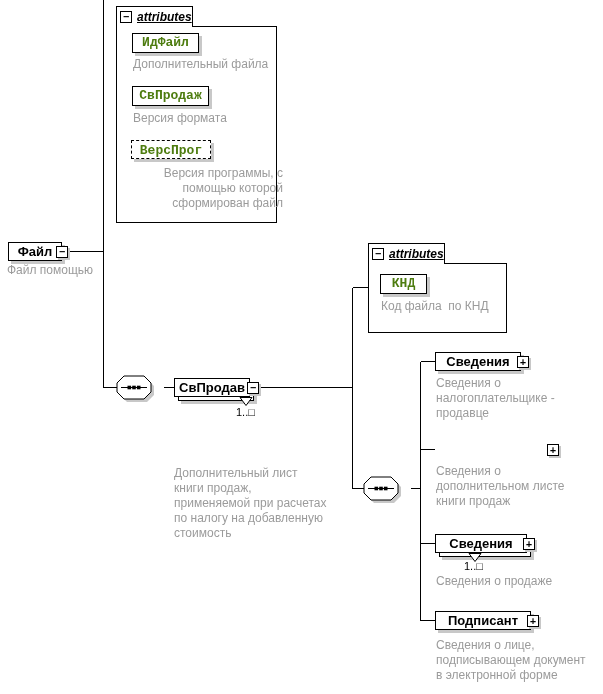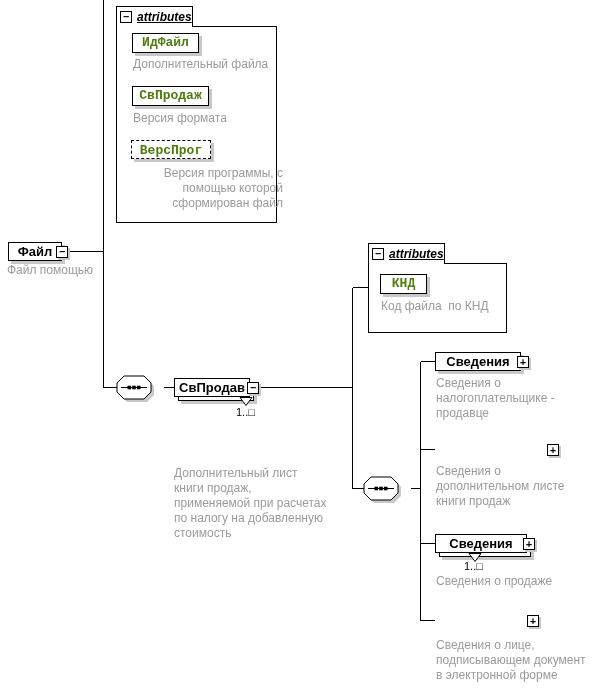--- a/index.html
+++ b/index.html
@@ -118,20 +118,21 @@
   <div class="desc" style="left:436px;top:464px;width:170px;">Сведения о
 дополнительном листе
 книги продаж</div>
 
   <div class="ebox back" style="left:439px;top:538px;width:92px;"></div>
   <div class="ebox front" style="left:435px;top:534px;width:92px;box-shadow:none;">Сведения</div>
   <div class="toggle" style="left:523px;top:538px;">+</div>
   <div class="occ" style="left:464px;top:560px;">1..□</div>
   <div class="desc" style="left:436px;top:574px;width:170px;">Сведения о продаже</div>
 
+  <div class="ebox" style="left:435px;top:611px;width:96px;">Подписант</div>
   <div class="toggle" style="left:527px;top:615px;">+</div>
   <div class="desc" style="left:436px;top:638px;width:175px;">Сведения о лице,
 подписывающем документ
 в электронной форме</div>
 
   <svg class="overlay" width="603" height="694">
     <polygon points="240,397.5 252,397.5 246,405.5" fill="#fff" stroke="#000" stroke-width="1"></polygon>
     <polygon points="469,553.5 481,553.5 475,561.5" fill="#fff" stroke="#000" stroke-width="1"></polygon>
   </svg>
 

